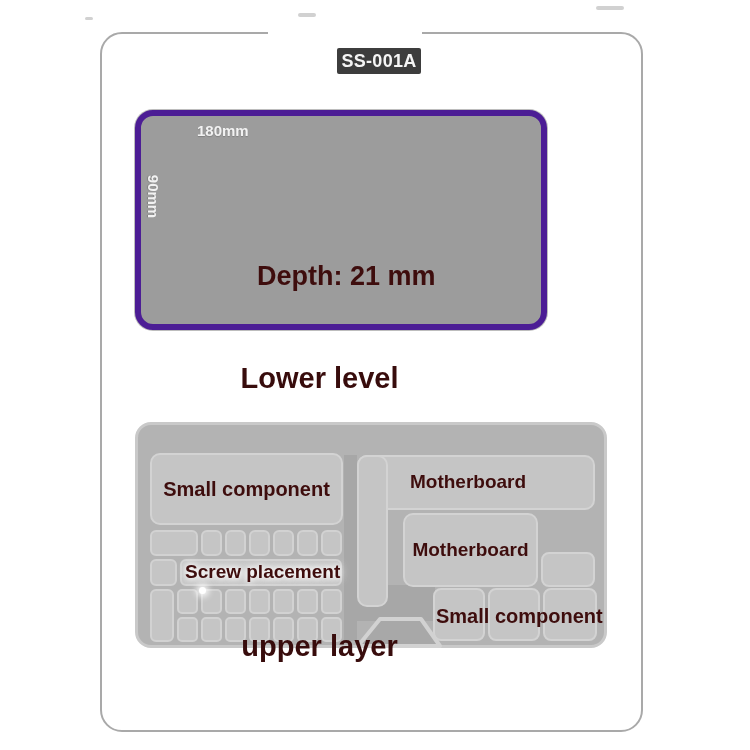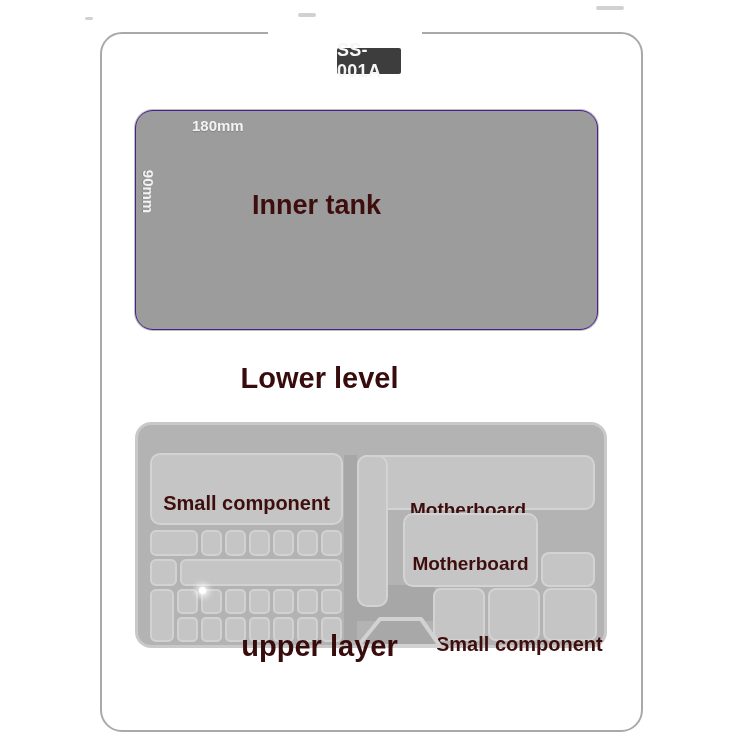--- a/index.html
+++ b/index.html
@@ -11,29 +11,29 @@
 
   
   .frame {
     left:100px; top:32px; width:543px; height:700px;
     border:2px solid #a9a9a9; border-radius:22px; background:#ffffff;
   }
   .top-gap { left:268px; top:29px; width:154px; height:10px; background:#ffffff; }
   .dash { background:#c9c9c9; border-radius:2px; opacity:.85; }
 
   .badge {
-    left:337px; top:48px; width:64px; height:26px; background:#3d3d3d;
+    left:337px; top:48px; width:84px; height:26px; background:#3d3d3d;
     color:#f5f5f5; font-weight:bold; font-size:18px; letter-spacing:.3px;
     display:flex; align-items:center; justify-content:center; border-radius:2px;
   }
 
   
   .tank {
-    left:135px; top:110px; width:463px; height:220px;
-    background:#9c9c9c; border:1px solid #4c1d95; border-radius:18px;
+    left:135px; top:110px; width:412px; height:220px;
+    background:#9c9c9c; border:6px solid #4c1d95; border-radius:18px;
     box-shadow:0 0 0 1px #bdbdbd;
   }
   .dim { color:#f2f2f2; font-weight:bold; font-size:15px; text-shadow:0 1px 1px rgba(0,0,0,.18); }
   .dim-w { left:56px; top:6px; }
   .dim-h { left:-13px; top:72px; width:50px; text-align:center; transform:rotate(90deg); }
   .tank-title {
     left:116px; top:78px; color:#3e0d0d; font-weight:bold;
     font-size:27px; line-height:33px; white-space:pre-line;
   }
 
@@ -51,21 +51,21 @@
   }
   .cell {
     background:#c5c5c5; border:2px solid #d3d3d3; border-radius:10px;
     position:absolute; box-sizing:border-box;
   }
   .gapcol { left:206px; top:30px; width:13px; height:186px; background:#a7a7a7; }
   .gappatch { left:219px; top:160px; width:78px; height:36px; background:#a7a7a7; }
 
   .sc-box { left:12px; top:28px; width:193px; height:72px; }
   .tray-label {
-    position:absolute; color:#3e0d0d; font-weight:bold; font-size:20px; white-space:nowrap;margin-top:28px;
+    position:absolute; color:#3e0d0d; font-weight:bold; font-size:20px; white-space:nowrap;
   }
   .sc-box .tray-label { position:static; }
   .sc-box { display:flex; align-items:center; justify-content:center; }
 
   
   .kb { left:12px; top:105px; width:192px; height:112px; }
   .krow { display:flex; gap:3px; height:26px; }
   .krow2 { margin-top:3px; height:27px; }
   .krow34 { margin-top:3px; display:flex; gap:3px; height:53px; }
   .key {
@@ -109,22 +109,22 @@
 <div class="abs dash" style="left:596px; top:6px; width:28px; height:4px;"></div>
 
 <div class="abs frame"></div>
 <div class="abs top-gap"></div>
 
 <div class="abs badge">SS-001A</div>
 
 <div class="abs tank">
   <div class="abs dim dim-w">180mm</div>
   <div class="abs dim dim-h">90mm</div>
-  <div class="abs tank-title"><span>Inner tank</span><br>
-  </div>
+  <div class="abs tank-title"><br>
+  <span>Depth: 21 mm</span></div>
 </div>
 
 <div class="abs caption caption-lower">Lower level</div>
 
 <div class="abs tray">
 
   <div class="abs gapcol"></div>
   <div class="abs gappatch"></div>
 
   <div class="cell sc-box">
@@ -159,20 +159,21 @@
           <div class="key"></div>
           <div class="key"></div>
           <div class="key"></div>
           <div class="key"></div>
           <div class="key"></div>
           <div class="key"></div>
         </div>
     </div>
   </div>
   <div class="abs shine"></div>
+  <div class="tray-label screw-label">Screw placement</div>
 
   <div class="cell mb1-wide"></div>
   <div class="cell mb1-strip"></div>
   <div class="mb1-patch"></div>
   <div class="tray-label mb1-label">Motherboard</div>
 
   <div class="cell mb2-box">
     <div class="tray-label">Motherboard</div>
   </div>
 

